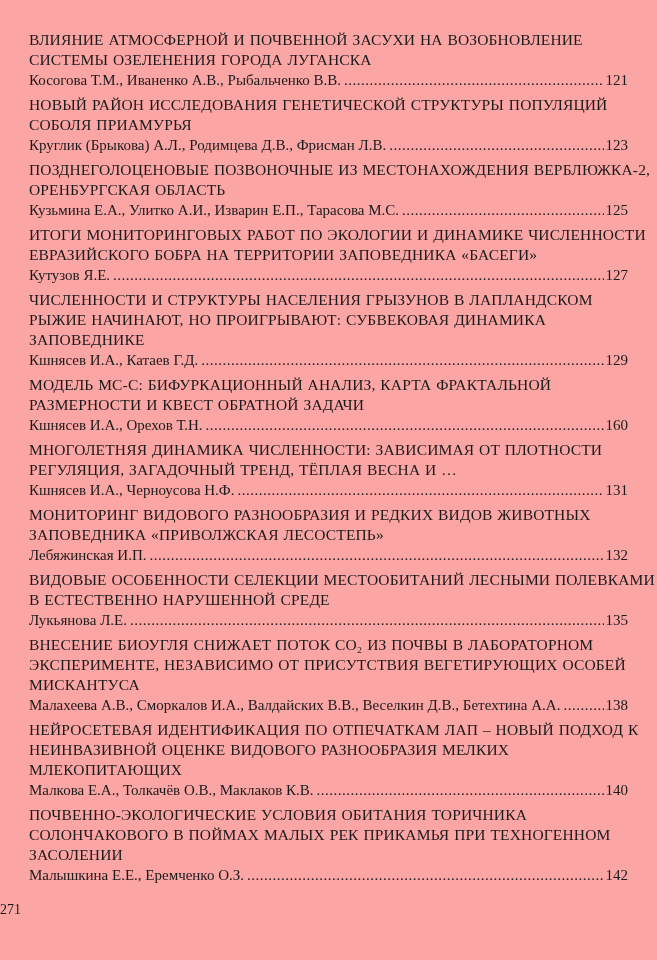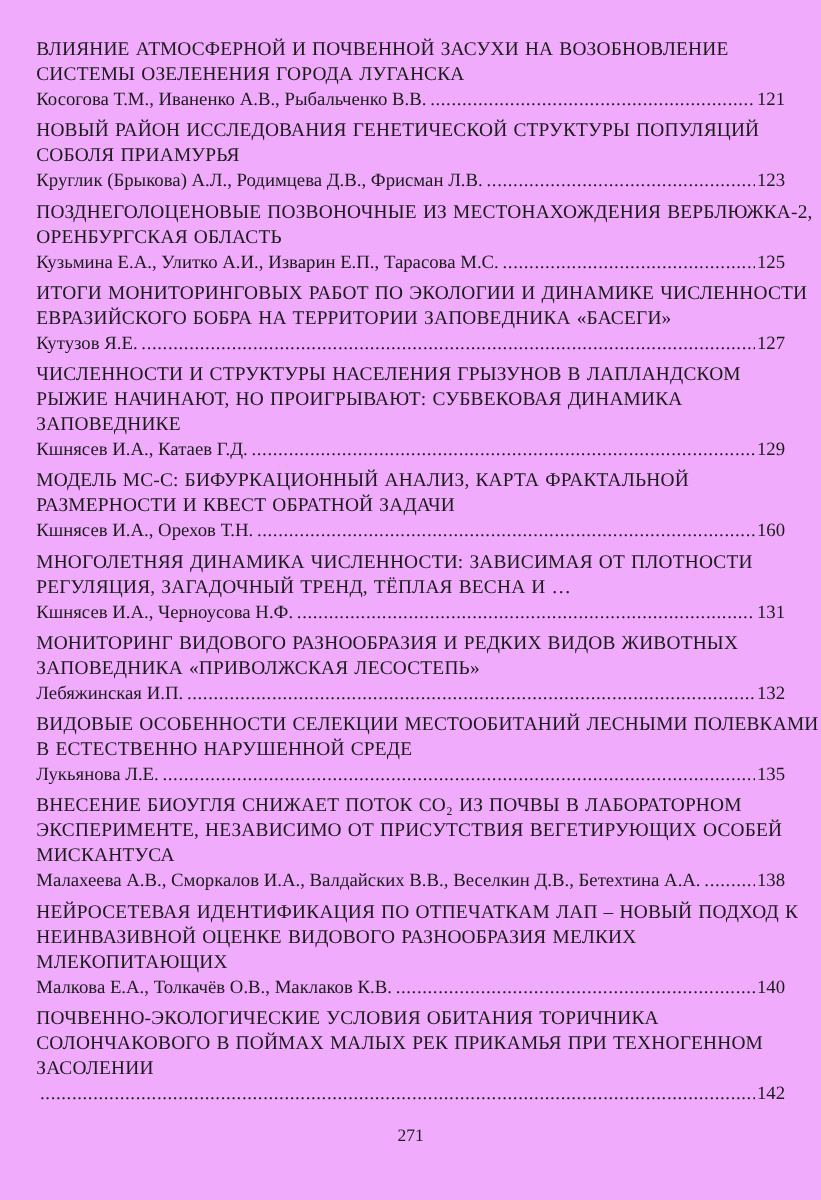--- a/index.html
+++ b/index.html
@@ -4,21 +4,21 @@
 <style>
   html, body {
     margin: 0;
     padding: 0;
     background: #ffffff;
   }
   .page {
     position: relative;
     width: 657px;
     height: 960px;
-    background: #f0abfc;
+    background: #fca5a5;
     overflow: hidden;
     box-sizing: border-box;
     padding: 30px 29px 0 29px;
     font-family: "Liberation Serif", "DejaVu Serif", serif;
     color: #1b1b1b;
   }
   .toc-list { width: 100%; }
   .entry { margin: 0 0 5px 0; }
   .title-line {
     font-size: 15.5px;
@@ -49,21 +49,20 @@
   }
   .pagenum {
     flex: 0 0 auto;
     padding-left: 2px;
   }
   .footer {
     position: absolute;
     left: 0;
     right: 0;
     bottom: 41px;
-    text-align: center;
     font-size: 14px;
     line-height: 18px;
     color: #1b1b1b;
   }
 </style>
 </head>
 <body>
 
 <div class="page">
   <div class="toc-list">
@@ -202,19 +201,20 @@
     </div>
   </div>
 
   <div class="entry">
     <div class="title">
           <div class="title-line">ПОЧВЕННО-ЭКОЛОГИЧЕСКИЕ УСЛОВИЯ ОБИТАНИЯ ТОРИЧНИКА</div>
           <div class="title-line">СОЛОНЧАКОВОГО В ПОЙМАХ МАЛЫХ РЕК ПРИКАМЬЯ ПРИ ТЕХНОГЕННОМ</div>
           <div class="title-line">ЗАСОЛЕНИИ</div>
         </div>
     <div class="author-line">
+      <span class="authors">Малышкина Е.Е., Еремченко О.З.</span>
       <span class="dots">......................................................................................................................................................................................................................................</span>
       <span class="pagenum">142</span>
     </div>
   </div>
 </div>
   <div class="footer">271</div>
 </div>
 
 </body></html>

